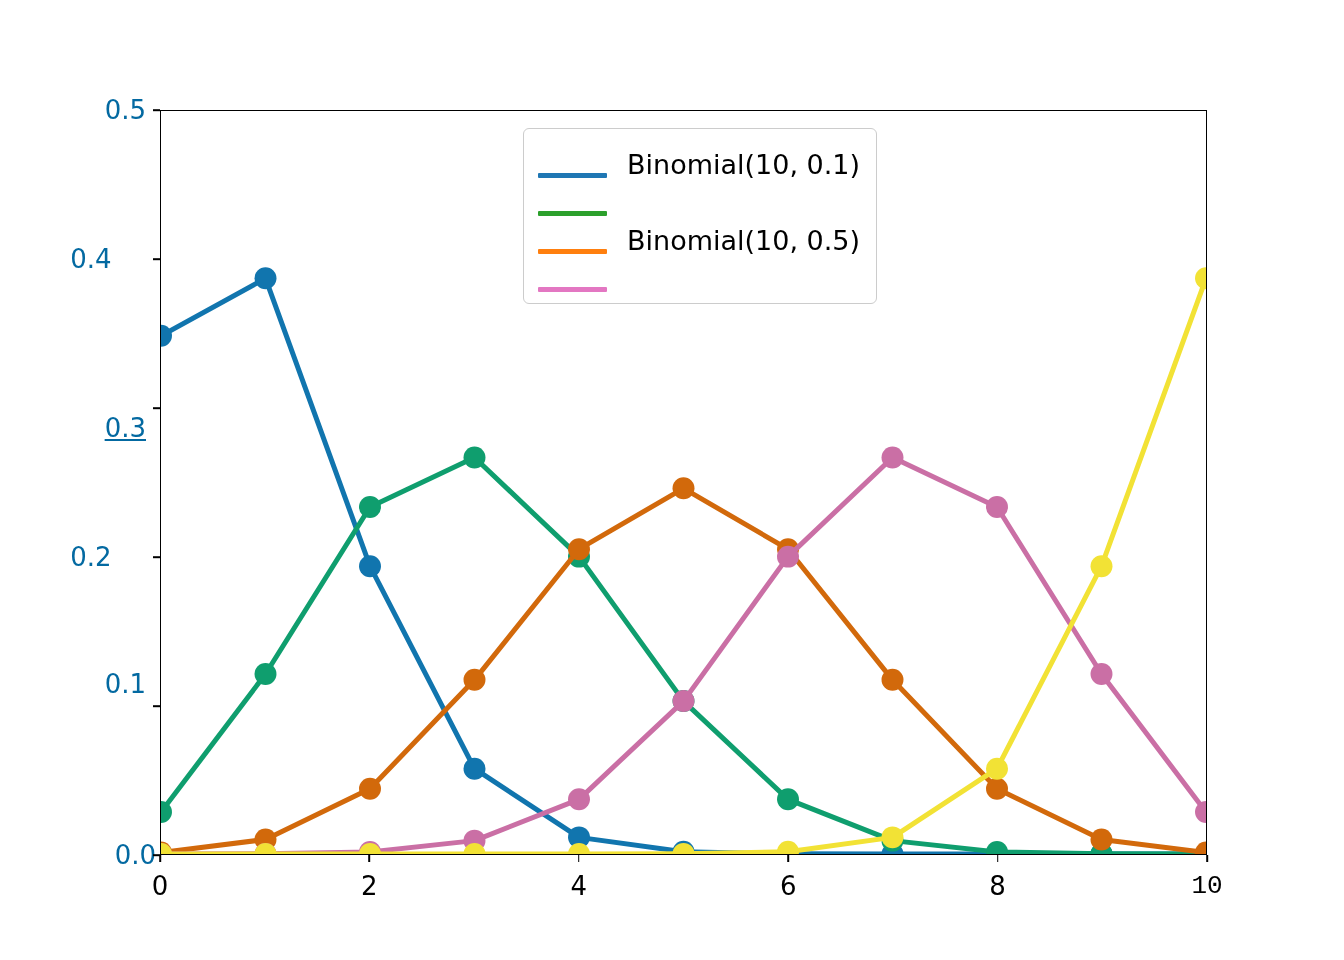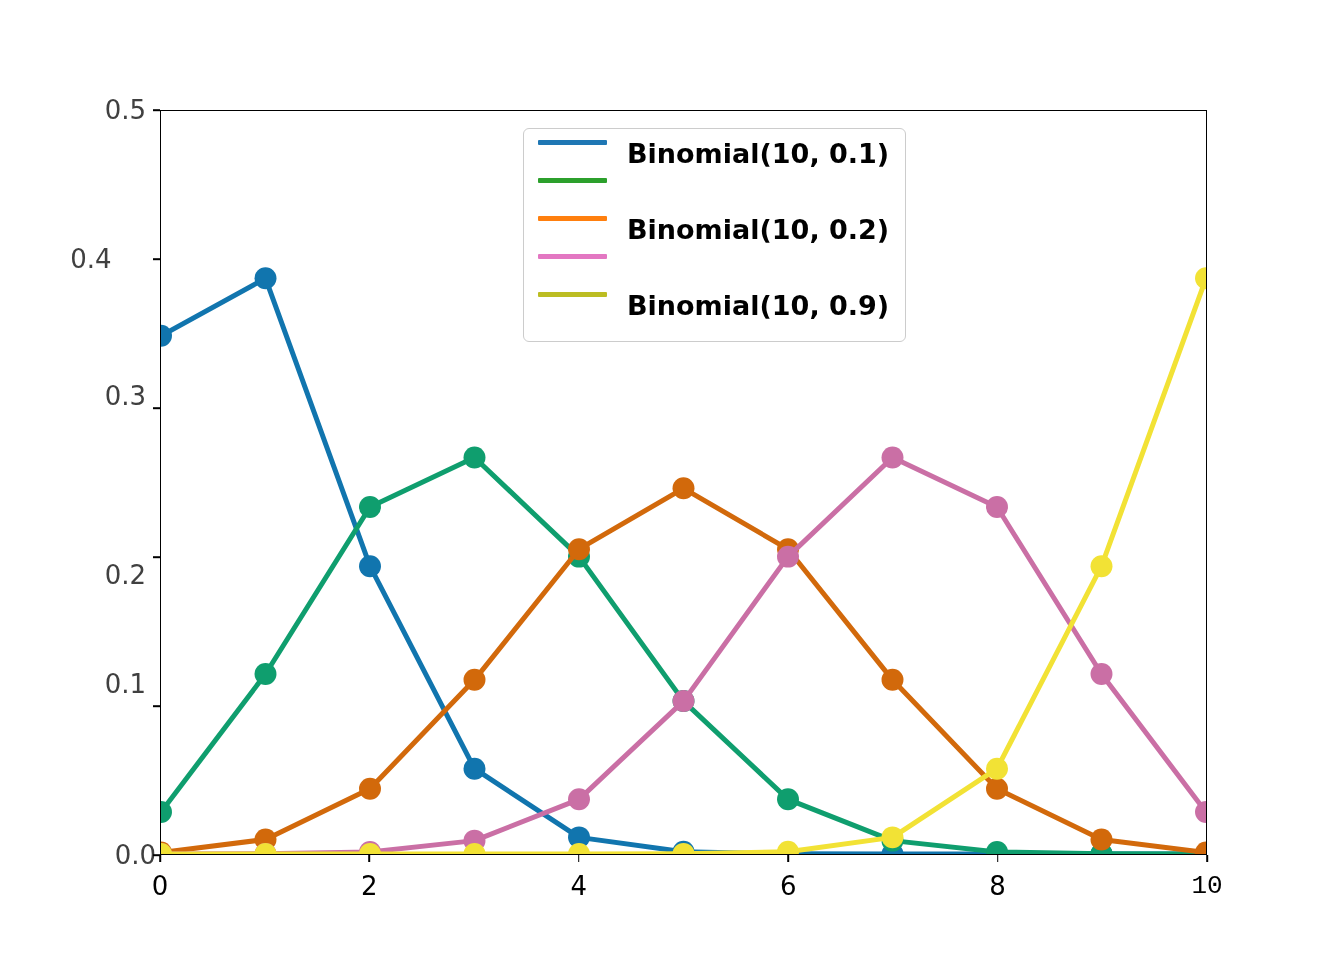--- a/index.html
+++ b/index.html
@@ -17,21 +17,21 @@
     left:160px;top:110px;
     width:1047px;height:745px;
     border:1.6px solid #000000;
     box-sizing:border-box;
     background:transparent;
   }
   #plot-svg{position:absolute;left:0;top:0;width:100%;height:100%;display:block;}
   .ytick-label{
     position:absolute;
     width:110px;text-align:right;
-    font-size:26px;color:#404040;line-height:1;
+    font-size:26px;color:#0369a1;line-height:1;
     transform:translateY(-50%);
   }
   .xtick-label{
     position:absolute;
     width:80px;text-align:center;
     font-size:26px;color:#000;line-height:1;
     transform:translateX(-50%);
   }
   .ytick-mark{position:absolute;height:1.6px;width:7px;background:#000;transform:translateY(-50%);}
   .xtick-mark{position:absolute;width:1.6px;height:7px;background:#000;transform:translateX(-50%);}
@@ -40,46 +40,45 @@
   #legend{
     position:absolute;
     left:523px;top:128px;
     background:rgba(255,255,255,0.92);
     border:1.3px solid #cccccc;
     border-radius:6px;
     padding:11px 16px 11px 14px;
     box-sizing:border-box;
   }
   .legend-row{
-    display:flex;align-items:flex-start;
+    display:flex;align-items:flex-end;
     height:38px;
-    font-weight:bold;
   }
   .legend-swatch{
     width:69px;height:5px;border-radius:1px;flex:0 0 auto;
   }
   .legend-text{
     margin-left:20px;
     font-size:27px;color:#000;
     white-space:nowrap;line-height:1;
   }
 </style>
 </head>
 <body>
 
 <div id="figure">
 
   <div id="ytick-labels">
       <div class="ytick-label" style="left: 46px; top: 855px;">0.0</div>
       <div class="ytick-mark" style="left: 153px; top: 855px;"></div>
       <div class="ytick-label" style="left: 36px; top: 684px;">0.1</div>
       <div class="ytick-mark" style="left: 153px; top: 706px;"></div>
-      <div class="ytick-label" style="left: 36px; top: 575px;">0.2</div>
+      <div class="ytick-label" style="left: 36px; top: 557px; text-align: center;">0.2</div>
       <div class="ytick-mark" style="left: 153px; top: 557px;"></div>
-      <div class="ytick-label" style="left: 36px; top: 396px;">0.3</div>
+      <div class="ytick-label" style="left: 36px; top: 428px; text-decoration: underline;">0.3</div>
       <div class="ytick-mark" style="left: 153px; top: 408px;"></div>
       <div class="ytick-label" style="left: 36px; top: 259px; text-align: center;">0.4</div>
       <div class="ytick-mark" style="left: 153px; top: 259px;"></div>
       <div class="ytick-label" style="left: 36px; top: 110px;">0.5</div>
       <div class="ytick-mark" style="left: 153px; top: 110px;"></div>
     </div>
 
   <div id="xtick-labels">
       <div class="xtick-label" style="left: 160px; top: 873px;">0</div>
       <div class="xtick-mark" style="left: 160px; top: 855px;"></div>
@@ -173,24 +172,20 @@
   <div id="legend">
       <div class="legend-row">
         <span class="legend-swatch" style="background: rgb(31, 119, 180);"></span>
         <span class="legend-text">Binomial(10, 0.1)</span>
       </div>
       <div class="legend-row">
         <span class="legend-swatch" style="background: rgb(44, 160, 44);"></span>
       </div>
       <div class="legend-row">
         <span class="legend-swatch" style="background: rgb(255, 127, 14);"></span>
-        <span class="legend-text">Binomial(10, 0.2)</span>
+        <span class="legend-text">Binomial(10, 0.5)</span>
       </div>
       <div class="legend-row">
         <span class="legend-swatch" style="background: rgb(227, 119, 194);"></span>
-      </div>
-      <div class="legend-row">
-        <span class="legend-swatch" style="background: rgb(188, 189, 34);"></span>
-        <span class="legend-text">Binomial(10, 0.9)</span>
       </div>
     </div>
 
 </div>
 
 </body></html>

